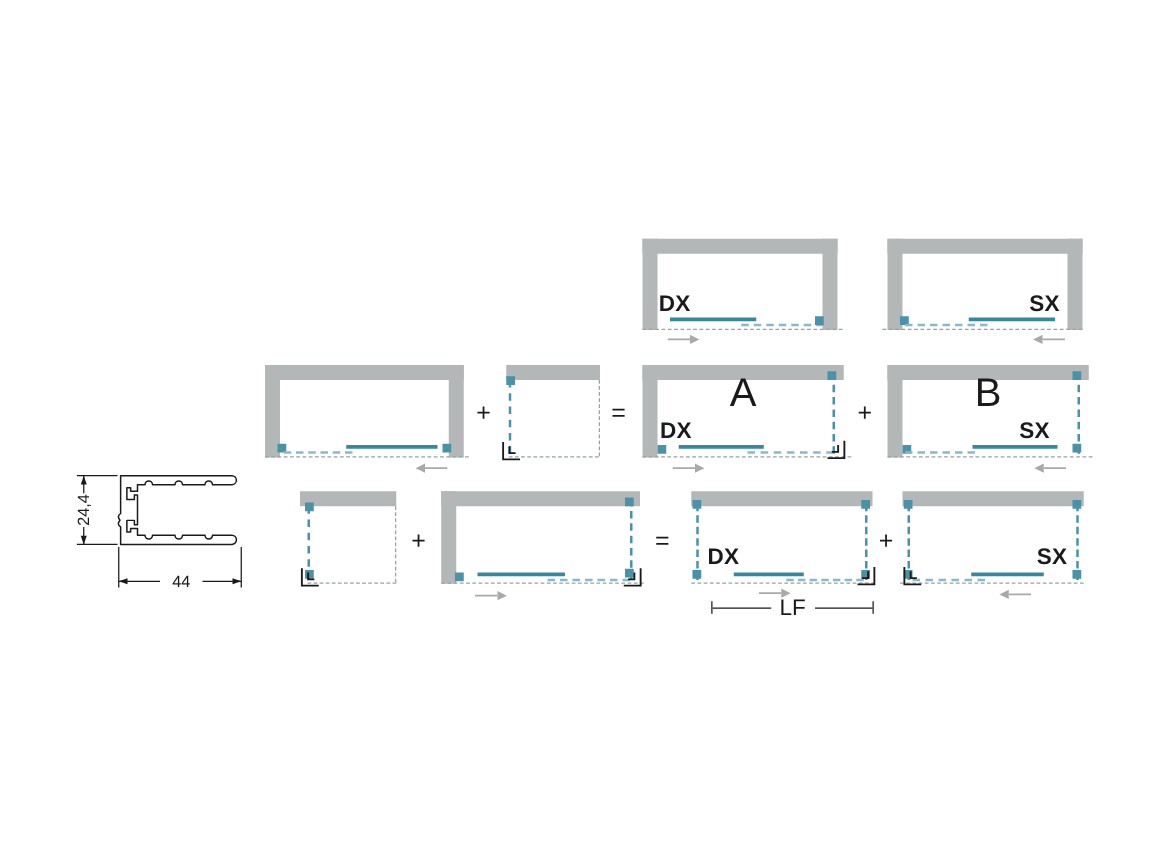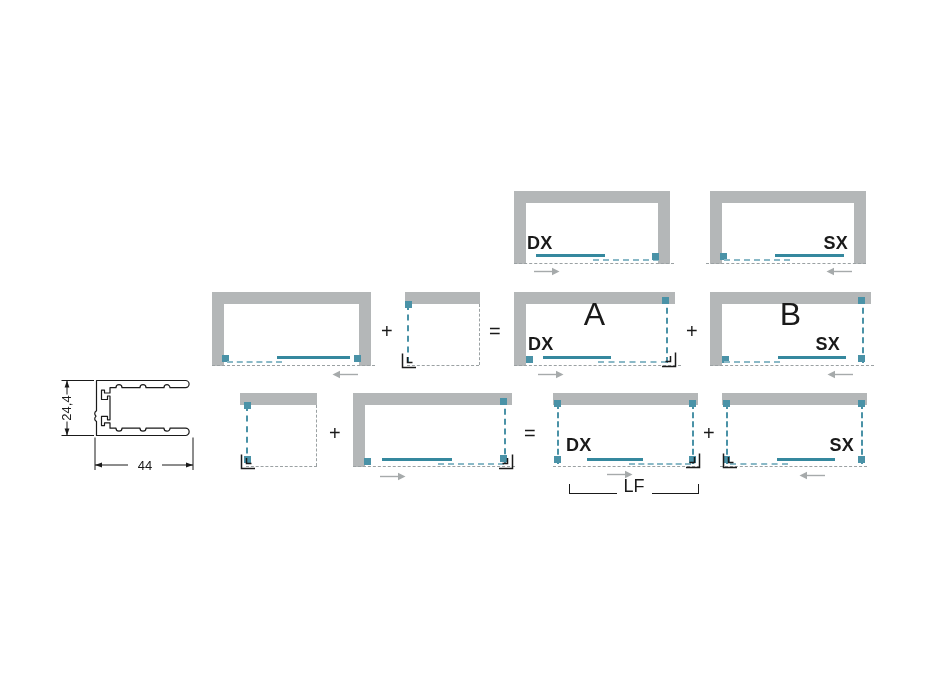--- a/index.html
+++ b/index.html
@@ -24,21 +24,21 @@
   .arrow svg, .bracket svg { display:block; width:100%; height:100%; }
   .bracket{ position:absolute; width:18px; height:18px; color:var(--text,#1a1a1a); }
   .flip   { transform:scaleX(-1); }
 
   .profile { position:absolute; left:58px; top:374px; width:150px; height:104px; }
   .profile path.body { fill:#fff; stroke:var(--text,#1a1a1a); stroke-width:1.2; stroke-linejoin:round; }
   .profile .dim path { fill:none; stroke:var(--text,#1a1a1a); stroke-width:1; }
   .profile .dim polygon { fill:var(--text,#1a1a1a); }
   .profile text { font-size:13px; fill:var(--text,#1a1a1a); font-family:"Liberation Sans",sans-serif; }
 
-  .lfdim  { position:absolute; display:flex; align-items:flex-end; height:16px;padding-left:16px; }
+  .lfdim  { position:absolute; display:flex; align-items:center; height:16px;padding-left:16px; }
   .tick   { width:1px; height:10px; background:var(--text,#1a1a1a); }
   .seg    { flex:1; height:1px; background:var(--text,#1a1a1a); }
   .lftext { padding:0 7px; font-size:18px; line-height:16px; color:var(--text,#1a1a1a); }
 </style>
 </head>
 <body>
 
 <div class="canvas">
 
   <svg class="profile" viewBox="0 0 150 104">

